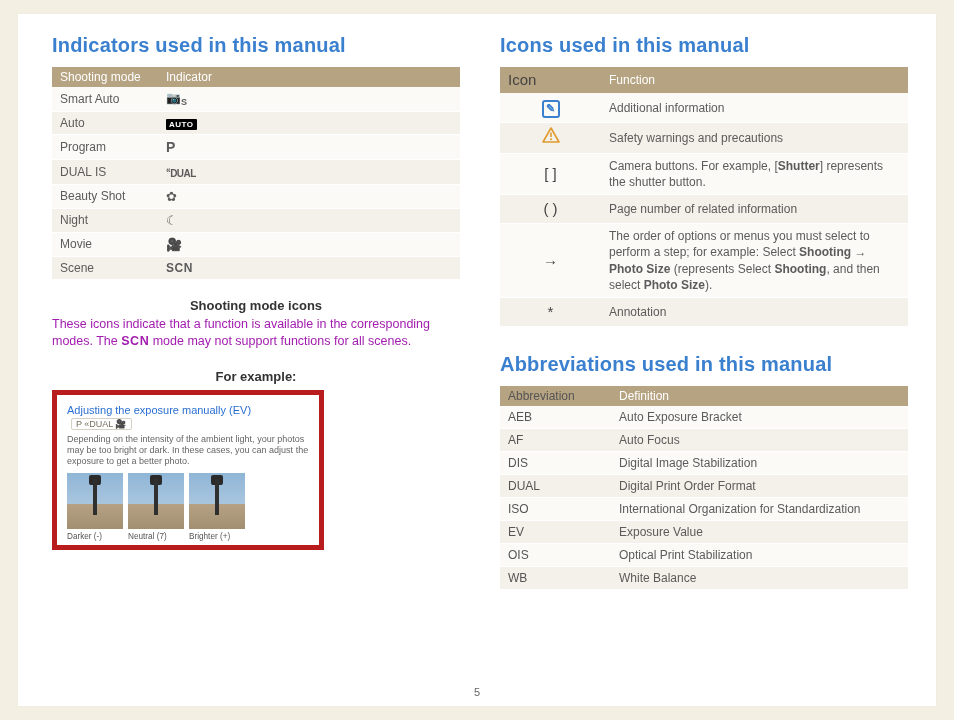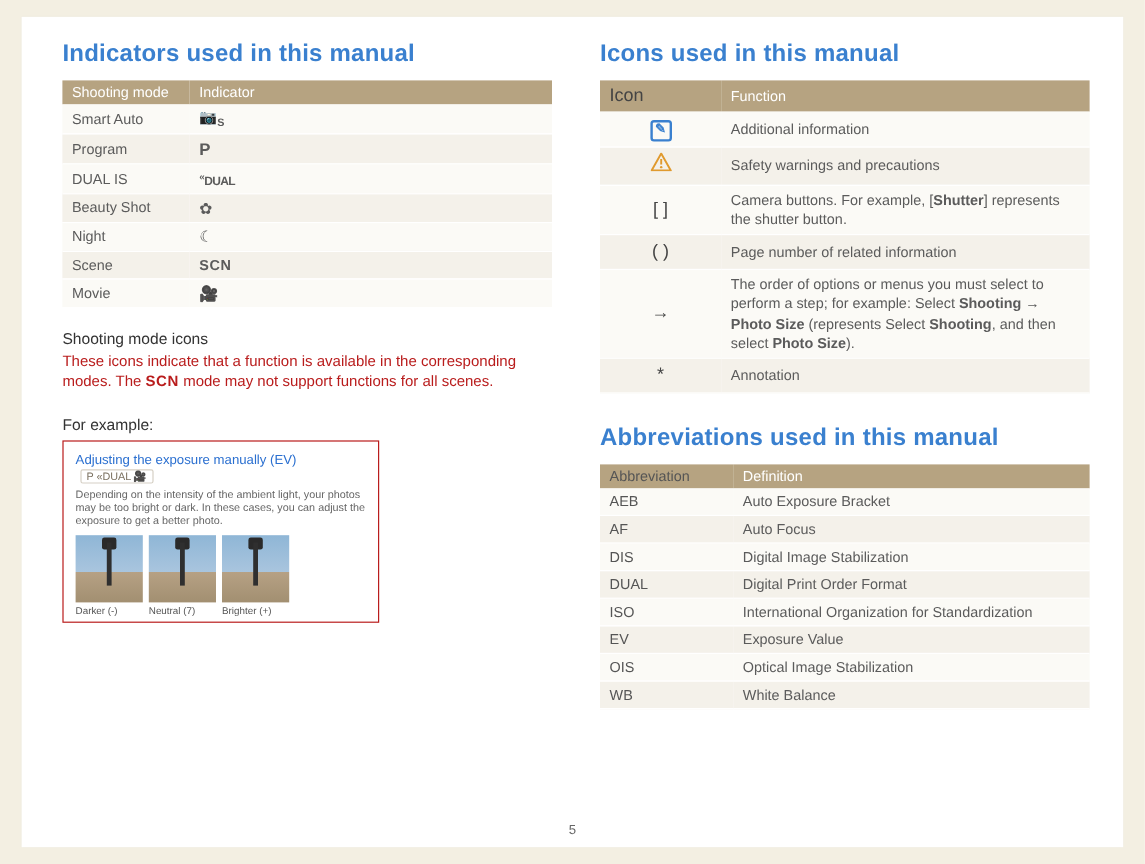--- a/index.html
+++ b/index.html
@@ -47,32 +47,32 @@
     padding:4px 8px;
     border-bottom:1px solid #fff;
     color:#5b5b5b;
     vertical-align:middle;
   }
   .indtbl td:first-child{width:90px}
   .icotbl td:first-child{width:85px;text-align:center;color:#444;font-size:15px}
   .icotbl td{line-height:1.35}
   .abbtbl td:first-child{width:95px;color:#555}
   .sub{
-    color:#333;font-weight:400;font-size:13px;margin:18px 0 3px;
-  }
-  .para{color:#b91c1c;font-size:12.5px;line-height:1.4;margin:0 0 6px}
+    color:#333;font-weight:700;font-size:13px;margin:18px 0 3px;text-align:center;
+  }
+  .para{color:#a21caf;font-size:12.5px;line-height:1.4;margin:0 0 6px}
   .scn{font-family:Arial;font-weight:bold;letter-spacing:.5px}
   .autoBadge{
     display:inline-block;background:#000;color:#fff;font-size:8px;font-weight:bold;
     padding:1px 3px;border-radius:1px;letter-spacing:.5px;
   }
   .pGlyph{font-family:Arial;font-weight:bold;font-size:14px}
   .dualGlyph{font-size:10px;font-weight:bold;letter-spacing:-.5px}
   .exampleBox{
-    border:1px solid #b91c1c;background:#fff;padding:8px 10px 4px;
+    border:5px solid #b91c1c;background:#fff;padding:8px 10px 4px;
     width:242px;margin-top:6px;
   }
   .exampleTitle{
     color:#2a6fd0;font-size:11px;display:inline;
   }
   .modeIcons{
     display:inline-block;border:1px solid #d6d0c5;border-radius:2px;
     padding:0 4px;margin-left:4px;font-size:9px;color:#7a705f;vertical-align:1px;
   }
   .exampleBody{font-size:9px;color:#666;line-height:1.25;margin-top:3px}
@@ -110,42 +110,46 @@
           <td>Shooting mode</td>
           <td>Indicator</td>
         </tr>
         </tbody>
           <tbody class="zebra" id="indBody">
             <tr>
               <td>Smart Auto</td>
               <td><span style="font-weight:bold">📷<sub style="font-size:9px">S</sub></span></td>
             </tr>
             <tr>
+              <td>Auto</td>
+              <td><span class="autoBadge">AUTO</span></td>
+            </tr>
+            <tr>
               <td>Program</td>
               <td><span class="pGlyph">P</span></td>
             </tr>
             <tr>
               <td>DUAL IS</td>
               <td><span class="dualGlyph"><sup>«</sup>DUAL</span></td>
             </tr>
             <tr>
               <td>Beauty Shot</td>
               <td><span style="font-size:13px">✿</span></td>
             </tr>
             <tr>
               <td>Night</td>
               <td><span style="font-size:13px">☾</span></td>
             </tr>
             <tr>
+              <td>Movie</td>
+              <td><span style="font-size:13px">🎥</span></td>
+            </tr>
+            <tr>
               <td>Scene</td>
               <td><span class="scn">SCN</span></td>
-            </tr>
-            <tr>
-              <td>Movie</td>
-              <td><span style="font-size:13px">🎥</span></td>
             </tr>
           </tbody>
       </table>
 
       <div class="sub">Shooting mode icons</div>
       <p class="para">
         <span>These icons indicate that a function is available in the corresponding modes. The </span><span class="scn">SCN</span><span> mode may not support functions for all scenes.</span>
       </p>
 
       <div class="sub">For example:</div>
@@ -252,21 +256,21 @@
             <tr>
               <td>ISO</td>
               <td>International Organization for Standardization</td>
             </tr>
             <tr>
               <td>EV</td>
               <td>Exposure Value</td>
             </tr>
             <tr>
               <td>OIS</td>
-              <td>Optical Image Stabilization</td>
+              <td>Optical Print Stabilization</td>
             </tr>
             <tr>
               <td>WB</td>
               <td>White Balance</td>
             </tr>
           </tbody>
       </table>
     </div>
   </div>
   <div class="pgnum">5</div>

